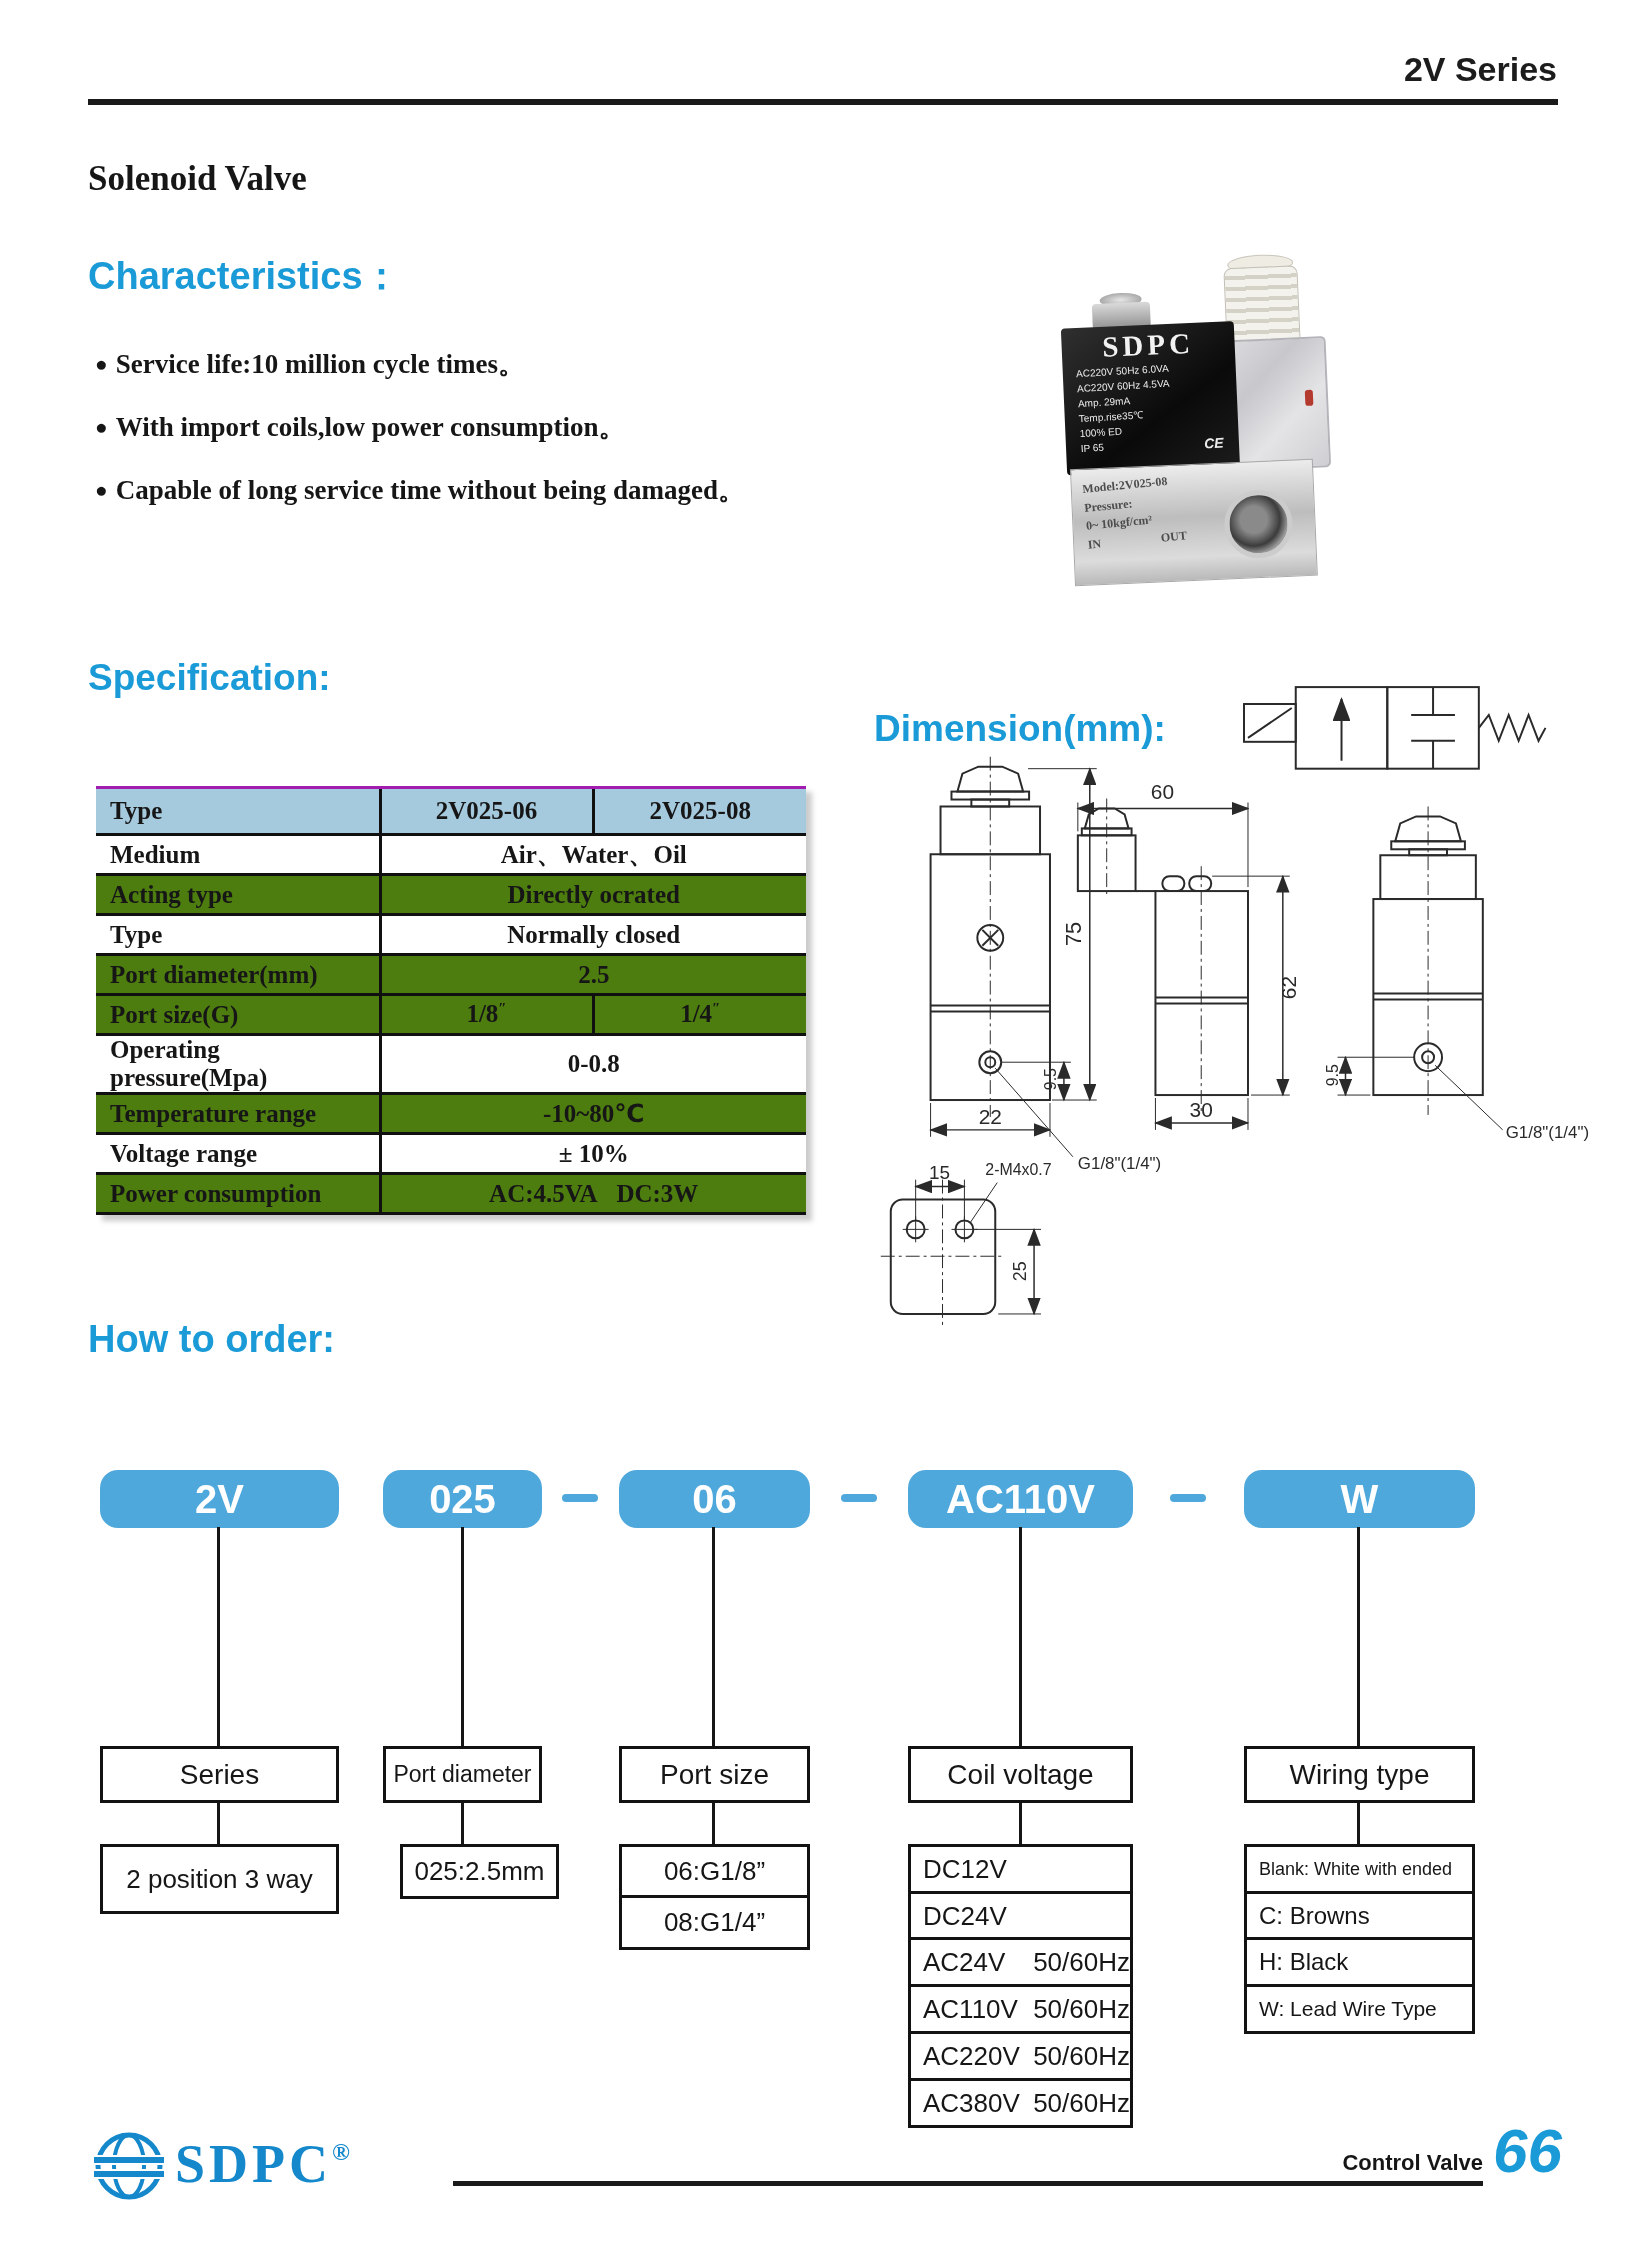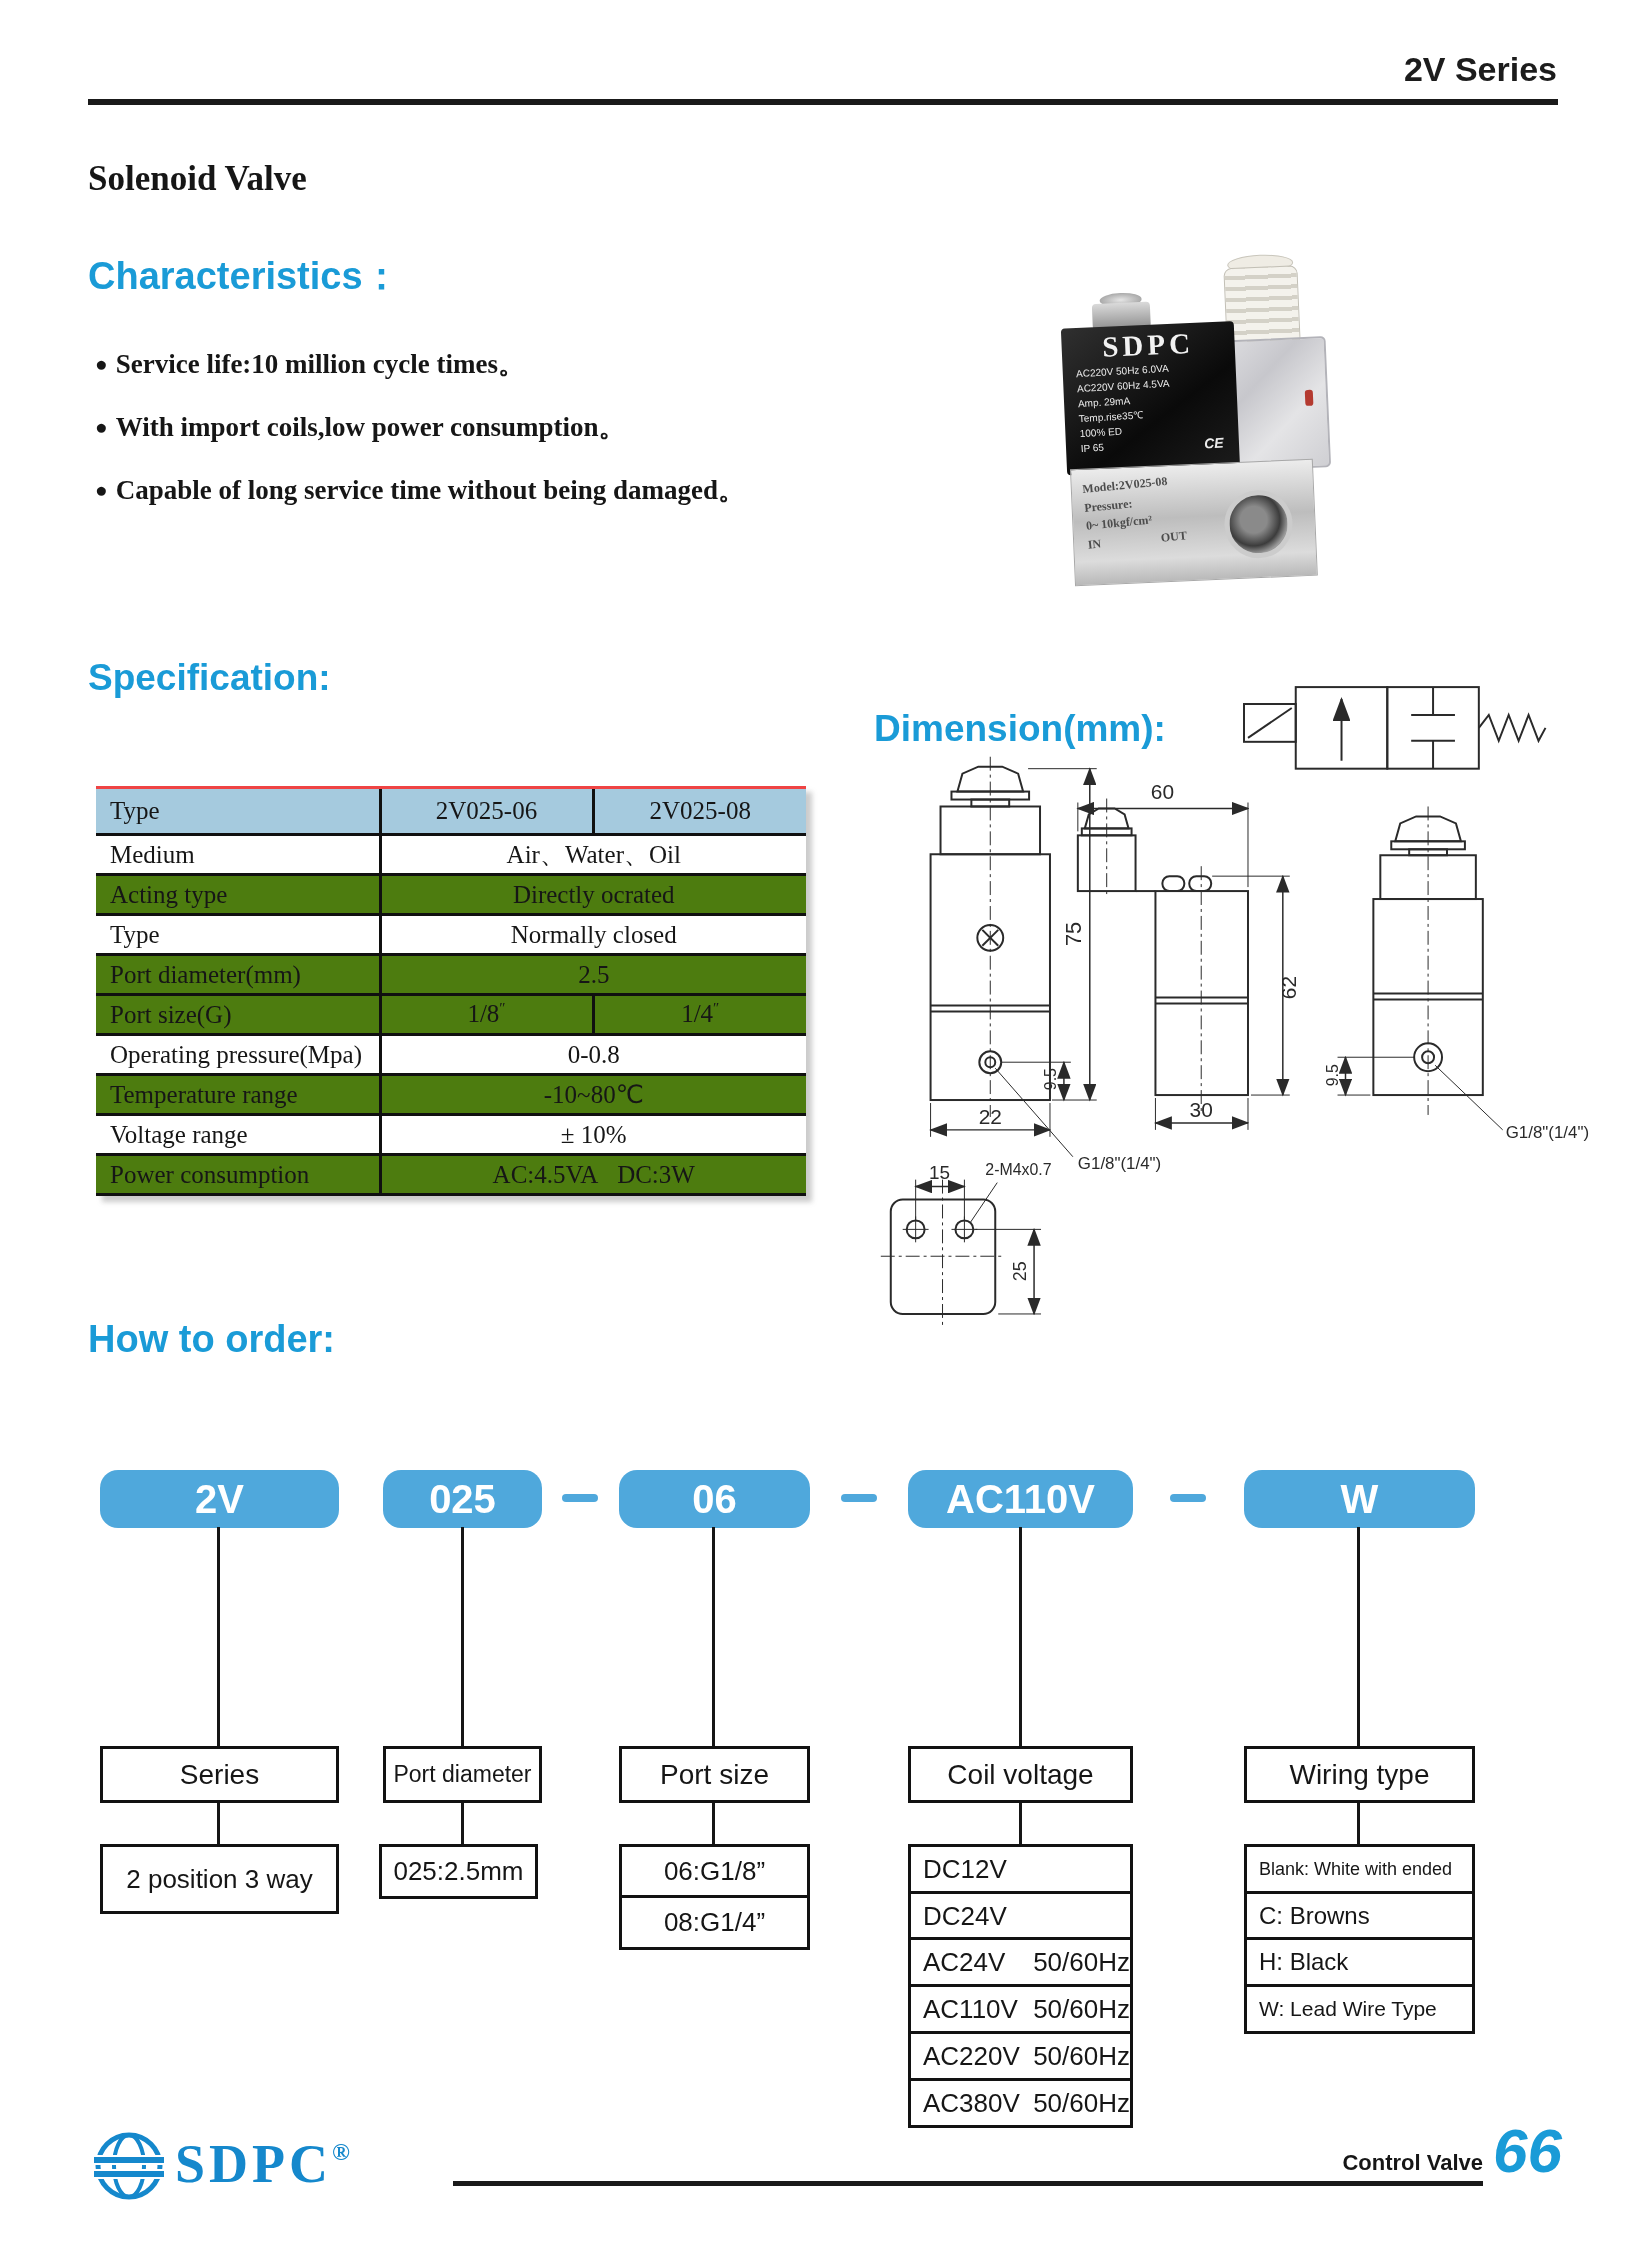--- a/index.html
+++ b/index.html
@@ -8,21 +8,21 @@
   .serif{font-family:"Liberation Serif","DejaVu Sans",serif;}
   .blue-h{color:#1a9bd7;font-weight:bold;font-family:"Liberation Sans",sans-serif;}
   
   .series-title{font-size:34px;font-weight:bold;color:#1c1c1c;}
   .rule{background:#1a1a1a;}
   
   .bullet-line{font-size:27px;font-weight:bold;white-space:nowrap;}
   .bullet-line .dot::before{content:"●";font-size:21px;margin-right:8px;vertical-align:2px;}
   
   table.spec{border-collapse:collapse;table-layout:fixed;width:709px;box-shadow:6px 6px 5px rgba(110,110,110,.35);}
-  table.spec td{border-top:3px solid #ef4444;border-bottom:3px solid #101010;font-family:"Liberation Serif","DejaVu Sans",serif;font-weight:normal;font-size:25px;padding:0 0 0 14px;height:37px;}
+  table.spec td{border-top:3px solid #a21caf;border-bottom:3px solid #101010;font-family:"Liberation Serif","DejaVu Sans",serif;font-weight:bold;font-size:25px;padding:0 0 0 14px;height:37px;}
   table.spec tr.hdr td{height:44px;background:#a5cade;}
   table.spec td.val{text-align:center;padding:0;}
   table.spec td.split{border-left:3px solid #101010;}
   table.spec tr.lb td{background:#4d7c0f;}
   table.spec sup{font-size:15px;}
   
   .dim-svg text{font-family:"Liberation Sans",sans-serif;fill:#2a2a2a;}
   
   .pill{background:#4fa8dc;border-radius:18px;color:#fff;font-weight:bold;font-size:40px;display:flex;align-items:center;justify-content:center;height:58px;}
   .pill-dash{background:#4fa8dc;height:8px;border-radius:4px;}
@@ -298,21 +298,21 @@
 <div class="abs obox" style="left:1244px;top:1746px;width:231px;height:57px;">Wiring type</div>
 
 <div class="abs vline" style="left:217px;top:1803px;height:41px;"></div>
 <div class="abs vline" style="left:461px;top:1803px;height:41px;"></div>
 <div class="abs vline" style="left:712px;top:1803px;height:41px;"></div>
 <div class="abs vline" style="left:1019px;top:1803px;height:41px;"></div>
 <div class="abs vline" style="left:1357px;top:1803px;height:41px;"></div>
 
 <div class="abs optbox center" style="left:100px;top:1844px;width:239px;height:70px;">2 position 3 way</div>
 
-<div class="abs optbox center" style="left:379px;top:1844px;width:159px;height:55px;">025:2.5mm</div>
+<div class="abs optbox center" style="left:400px;top:1844px;width:159px;height:55px;">025:2.5mm</div>
 
 <div class="abs optbox center" style="left:619px;top:1844px;width:191px;height:55px;">06:G1/8”</div>
 <div class="abs optbox center" style="left:619px;top:1895px;width:191px;height:55px;">08:G1/4”</div>
 
 <div class="abs optbox left" style="left:908px;top:1844px;width:225px;">
     <span class="v">DC12V</span>
     <span></span>
   </div>
 <div class="abs optbox left" style="left:908px;top:1891px;width:225px;">
     <span class="v">DC24V</span>

